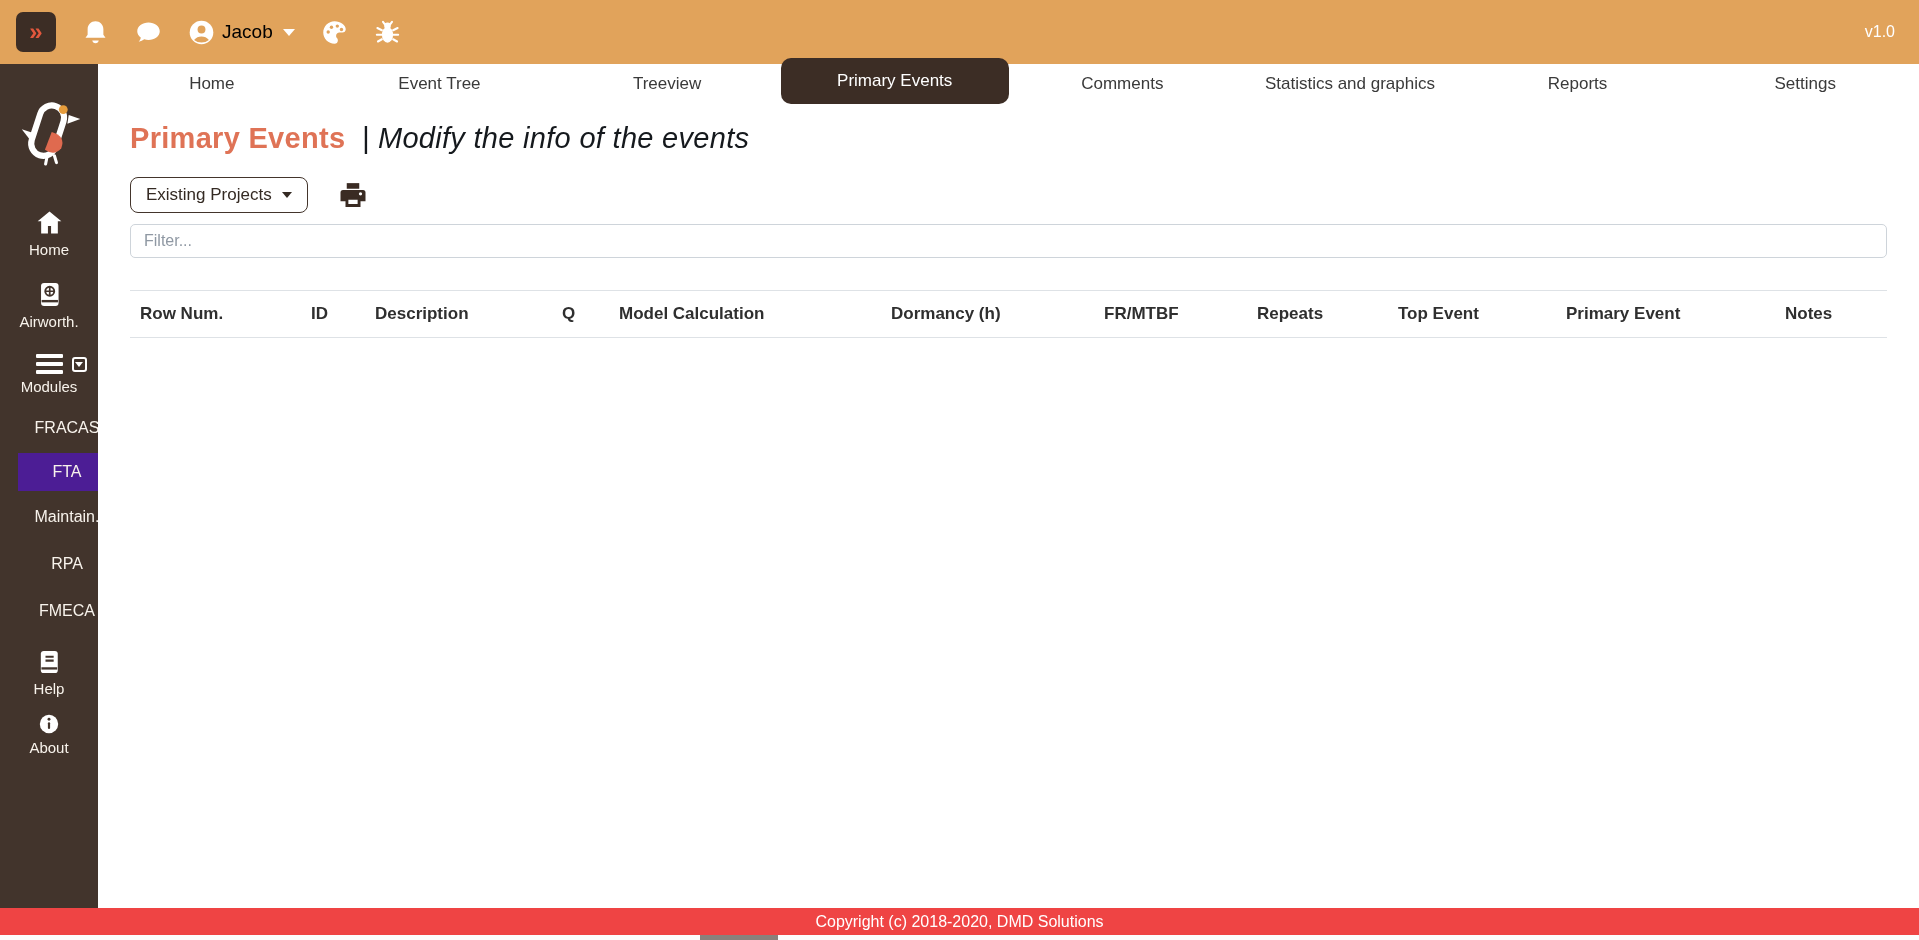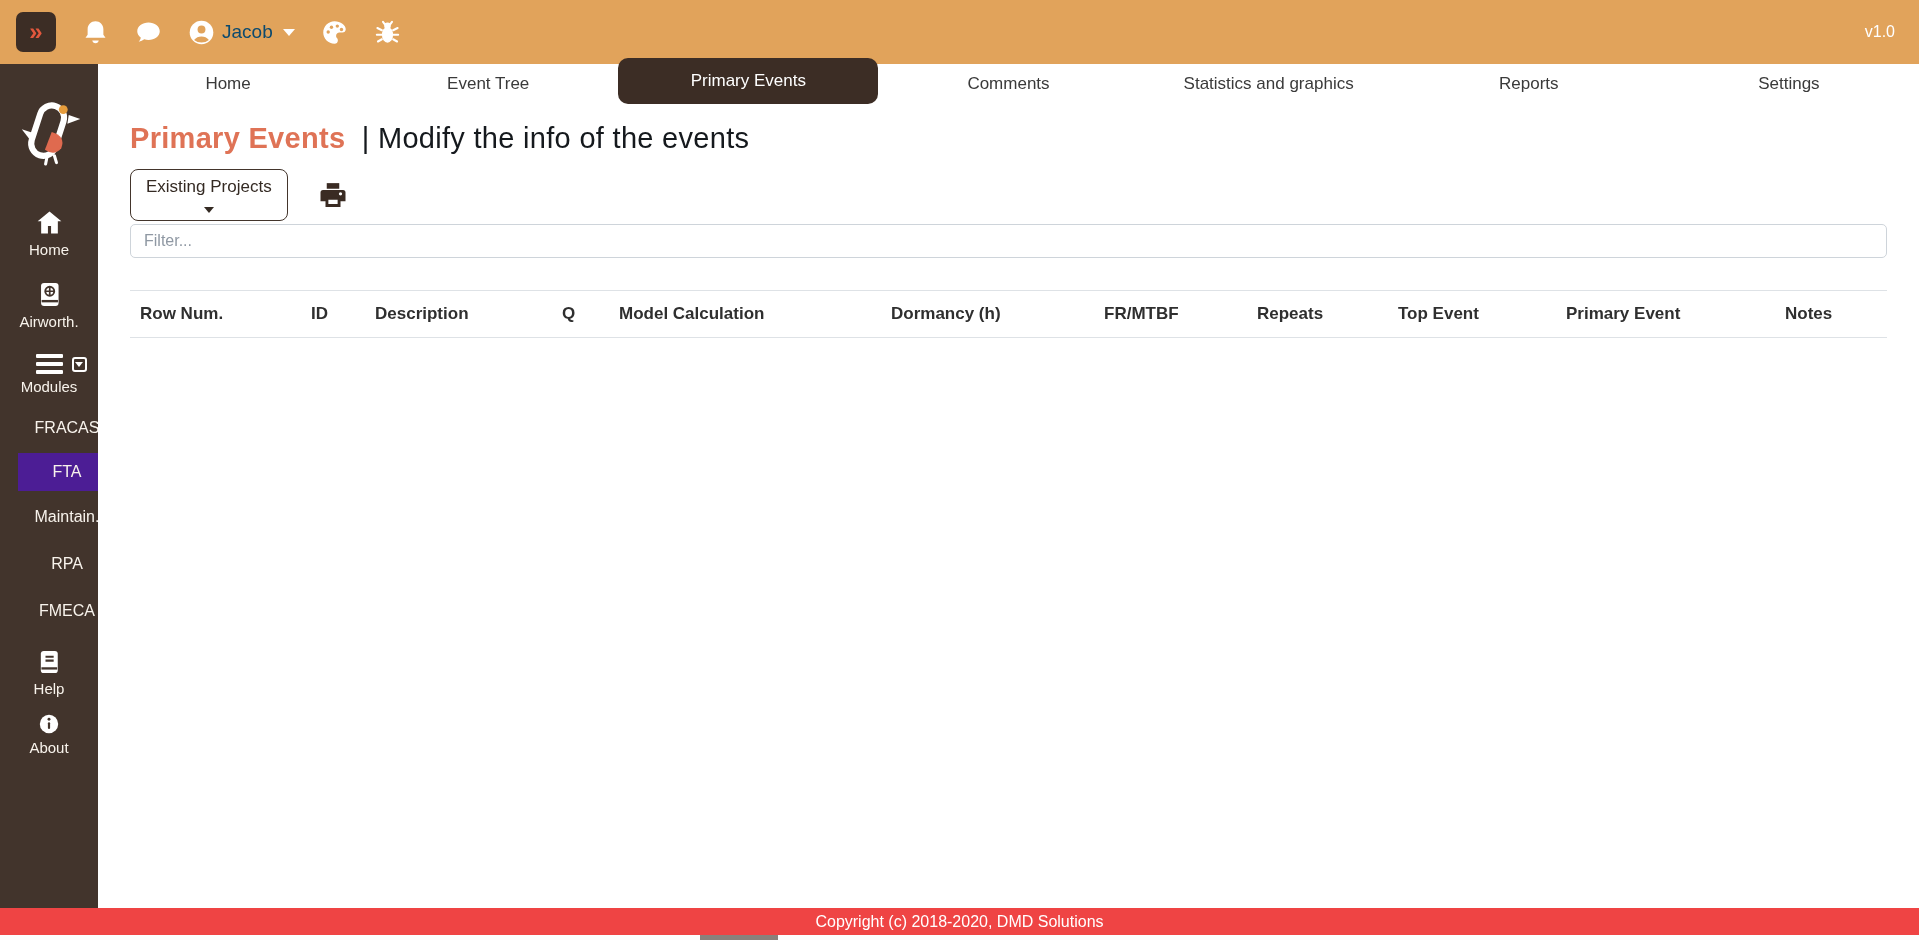--- a/index.html
+++ b/index.html
@@ -6,21 +6,21 @@
   html,body { width:1919px; height:940px; overflow:hidden; }
   body { font-family:"Liberation Sans", sans-serif; background:#fff; position:relative; }
 
   
   .topbar{ position:absolute; top:0; left:0; width:1919px; height:64px;
     background:#e1a35b; display:flex; align-items:center; padding:0 24px 0 16px; gap:26px; }
   .expand-btn{ width:40px; height:40px; background:#3c2d25; border:none; border-radius:7px;
     color:#e2573d; font-size:24px; font-weight:bold; line-height:38px; text-align:center; cursor:pointer; }
   .tb-icon{ width:27px; height:27px; display:block; cursor:pointer; }
   .user-group{ display:flex; align-items:center; gap:7px; cursor:pointer; }
-  .user-name{ color:#0c4a6e; font-size:19px; }
+  .user-name{ color:#000000; font-size:19px; }
   .caret-down{ width:0; height:0; border-left:6px solid transparent; border-right:6px solid transparent;
     border-top:7px solid #fff; margin-left:3px; }
   .version{ margin-left:auto; color:#fff; font-size:16px; }
 
   
   .sidebar{ position:absolute; top:64px; left:0; width:98px; height:844px; background:#42342c;
     display:flex; flex-direction:column; align-items:center; color:#f8f3ec; }
   .logo{ margin-top:34px; width:68px; height:68px; cursor:pointer; }
   .side-item{ display:flex; flex-direction:column; align-items:center; width:100%; cursor:pointer; }
   .side-item .lbl{ font-size:15px; margin-top:4px; }
@@ -36,25 +36,25 @@
   .mini-dd .tri{ width:0; height:0; border-left:4px solid transparent; border-right:4px solid transparent;
     border-top:5px solid #fff; }
 
   
   .main{ position:absolute; top:64px; left:98px; width:1821px; height:844px; background:#fff; }
   .tabs{ display:flex; width:100%; height:40px; }
   .tab{ flex:1; display:flex; align-items:center; justify-content:center; font-size:17px; color:#3a3a3a; cursor:pointer; }
   .tab.active{ background:#3c2d25; color:#fff; border-radius:10px; margin-top:-6px; height:46px; }
   .page-title{ margin:18px 0 0 32px; font-size:29px; letter-spacing:.3px; }
   .page-title .t1{ color:#df7356; font-weight:bold; }
-  .page-title .t2{ color:#15191d; font-weight:normal; margin-left:8px; }
+  .page-title .t2{ color:#15191d; font-weight:normal; margin-left:8px;font-style:italic; }
   .toolbar{ margin:21px 0 0 32px; display:flex; align-items:center; gap:30px; height:37px; }
   .proj-btn{ display:flex; align-items:center; gap:10px; background:#fff; border:1px solid #43352c;
     border-radius:8px; padding:7px 15px; font-size:17px; color:#342a23; cursor:pointer;
-    font-family:"Liberation Sans",sans-serif;flex-direction:column; }
+    font-family:"Liberation Sans",sans-serif; }
   .proj-btn .caret{ width:0; height:0; border-left:5px solid transparent; border-right:5px solid transparent;
     border-top:6px solid #342a23; }
   .print-btn{ width:30px; height:30px; background:none; border:none; cursor:pointer; padding:0; }
   .filter-wrap{ margin:11px 32px 0 32px; }
   .filter-input{ width:100%; height:34px; border:1px solid #ced4da; border-radius:5px; padding:10px 13px;
     font-size:16px; color:#212529; font-family:"Liberation Sans",sans-serif; }
   .filter-input::placeholder{ color:#8f98a3; }
   .tbl-wrap{ margin:32px 32px 0 32px; }
   table{ width:100%; border-collapse:collapse; }
   thead th{ text-align:left; font-size:17px; color:#2f2f2f; font-weight:bold;
@@ -179,20 +179,21 @@
       <circle cx="12" cy="6.8" r="1.6" fill="#42342c"></circle>
     </svg>
     <span class="lbl">About</span>
   </div>
 </aside>
 
 <main class="main">
   <nav class="tabs">
     <div class="tab">Home</div>
     <div class="tab">Event Tree</div>
+    <div class="tab">Treeview</div>
     <div class="tab active">Primary Events</div>
     <div class="tab">Comments</div>
     <div class="tab">Statistics and graphics</div>
     <div class="tab">Reports</div>
     <div class="tab">Settings</div>
   </nav>
 
   <h1 class="page-title">
     <span class="t1">Primary Events</span>
     <span class="t2">| Modify the info of the events</span>

